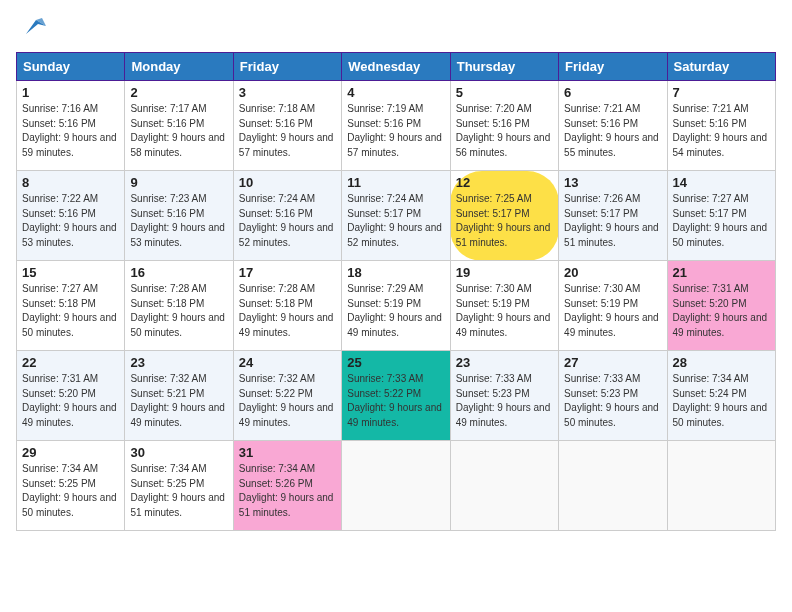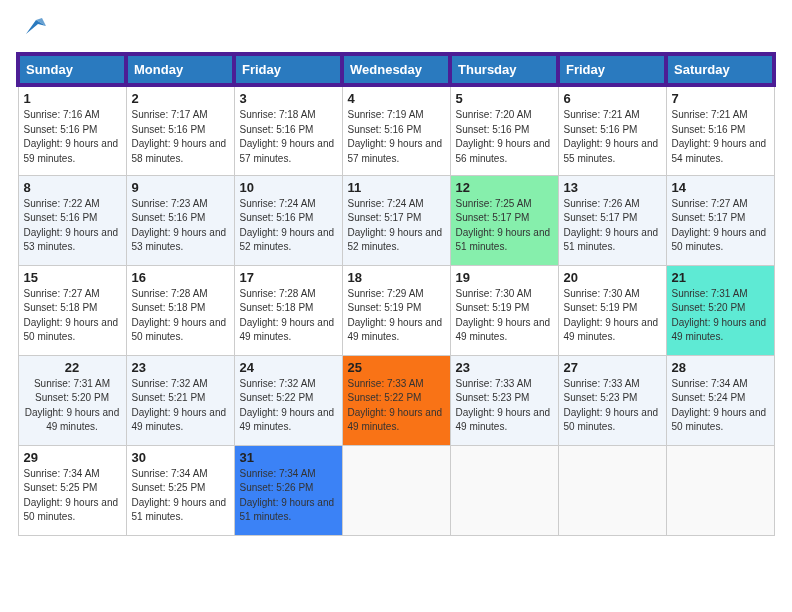--- a/index.html
+++ b/index.html
@@ -48,21 +48,21 @@
       border-collapse: collapse;
       font-size: 11px;
     }
     .calendar-table th {
       background: #2a7abf;
       color: #fff;
       text-align: left;
       padding: 6px 6px;
       font-size: 13px;
       font-weight: bold;
-      border: 4px solid #4c1d95;
+      border: 1px solid #4c1d95;
     }
     .calendar-table td {
       border: 1px solid #ccc;
       vertical-align: top;
       padding: 4px 5px;
       width: calc(100% / 7);
       min-height: 80px;
       background: #fff;
     }
     .calendar-table tr:nth-child(even) td {
@@ -167,21 +167,21 @@
           <div class="day-info">Sunrise: 7:23 AM<br>Sunset: 5:16 PM<br>Daylight: 9 hours and 53 minutes.</div>
         </td>
         <td style="background: rgb(240, 245, 251);">
           <span class="day-number">10</span>
           <div class="day-info">Sunrise: 7:24 AM<br>Sunset: 5:16 PM<br>Daylight: 9 hours and 52 minutes.</div>
         </td>
         <td style="background: rgb(240, 245, 251);">
           <span class="day-number">11</span>
           <div class="day-info">Sunrise: 7:24 AM<br>Sunset: 5:17 PM<br>Daylight: 9 hours and 52 minutes.</div>
         </td>
-        <td style="background: #86efac;">
+        <td style="background: #fde047; border-radius: 32px;">
           <span class="day-number">12</span>
           <div class="day-info">Sunrise: 7:25 AM<br>Sunset: 5:17 PM<br>Daylight: 9 hours and 51 minutes.</div>
         </td>
         <td style="background: rgb(240, 245, 251);">
           <span class="day-number">13</span>
           <div class="day-info">Sunrise: 7:26 AM<br>Sunset: 5:17 PM<br>Daylight: 9 hours and 51 minutes.</div>
         </td>
         <td style="background: rgb(240, 245, 251); margin-top: 27px;">
           <span class="day-number">14</span>
           <div class="day-info">Sunrise: 7:27 AM<br>Sunset: 5:17 PM<br>Daylight: 9 hours and 50 minutes.</div>
@@ -205,39 +205,39 @@
           <div class="day-info">Sunrise: 7:29 AM<br>Sunset: 5:19 PM<br>Daylight: 9 hours and 49 minutes.</div>
         </td>
         <td style="background: rgb(255, 255, 255);">
           <span class="day-number">19</span>
           <div class="day-info">Sunrise: 7:30 AM<br>Sunset: 5:19 PM<br>Daylight: 9 hours and 49 minutes.</div>
         </td>
         <td style="background: rgb(255, 255, 255); margin-top: 32px;">
           <span class="day-number">20</span>
           <div class="day-info">Sunrise: 7:30 AM<br>Sunset: 5:19 PM<br>Daylight: 9 hours and 49 minutes.</div>
         </td>
-        <td style="background: #5eead4; margin-left: 9px;">
+        <td style="background: #f9a8d4; margin-left: 9px;">
           <span class="day-number">21</span>
           <div class="day-info">Sunrise: 7:31 AM<br>Sunset: 5:20 PM<br>Daylight: 9 hours and 49 minutes.</div>
         </td>
       </tr>
       <tr class="week-row">
-        <td style="background: rgb(240, 245, 251); text-align: center;">
+        <td style="background: rgb(240, 245, 251);">
           <span class="day-number">22</span>
           <div class="day-info">Sunrise: 7:31 AM<br>Sunset: 5:20 PM<br>Daylight: 9 hours and 49 minutes.</div>
         </td>
         <td style="background: rgb(240, 245, 251);">
           <span class="day-number">23</span>
           <div class="day-info">Sunrise: 7:32 AM<br>Sunset: 5:21 PM<br>Daylight: 9 hours and 49 minutes.</div>
         </td>
         <td style="background: rgb(240, 245, 251);">
           <span class="day-number">24</span>
           <div class="day-info">Sunrise: 7:32 AM<br>Sunset: 5:22 PM<br>Daylight: 9 hours and 49 minutes.</div>
         </td>
-        <td style="background: #f97316;">
+        <td style="background: #14b8a6;">
           <span class="day-number">25</span>
           <div class="day-info">Sunrise: 7:33 AM<br>Sunset: 5:22 PM<br>Daylight: 9 hours and 49 minutes.</div>
         </td>
         <td style="background: rgb(240, 245, 251);">
           <span class="day-number">23</span>
           <div class="day-info">Sunrise: 7:33 AM<br>Sunset: 5:23 PM<br>Daylight: 9 hours and 49 minutes.</div>
         </td>
         <td style="background: rgb(240, 245, 251);">
           <span class="day-number">27</span>
           <div class="day-info">Sunrise: 7:33 AM<br>Sunset: 5:23 PM<br>Daylight: 9 hours and 50 minutes.</div>
@@ -249,21 +249,21 @@
       </tr>
       <tr class="week-row">
         <td style="background: rgb(255, 255, 255);">
           <span class="day-number">29</span>
           <div class="day-info">Sunrise: 7:34 AM<br>Sunset: 5:25 PM<br>Daylight: 9 hours and 50 minutes.</div>
         </td>
         <td style="background: rgb(255, 255, 255);">
           <span class="day-number">30</span>
           <div class="day-info">Sunrise: 7:34 AM<br>Sunset: 5:25 PM<br>Daylight: 9 hours and 51 minutes.</div>
         </td>
-        <td style="background: #3b82f6; margin-left: 20px;">
+        <td style="background: #f9a8d4; margin-left: 20px;">
           <span class="day-number">31</span>
           <div class="day-info">Sunrise: 7:34 AM<br>Sunset: 5:26 PM<br>Daylight: 9 hours and 51 minutes.</div>
         </td>
         <td class="empty-cell"></td>
         <td class="empty-cell"></td>
         <td class="empty-cell"></td>
         <td class="empty-cell"></td>
       </tr>
     </tbody>
 </table>

